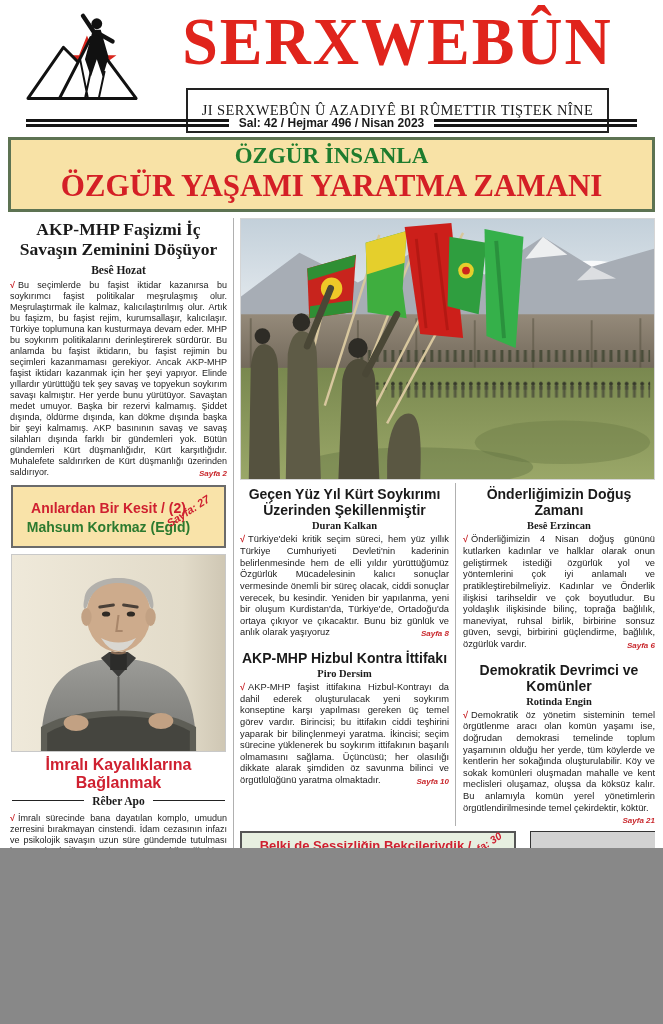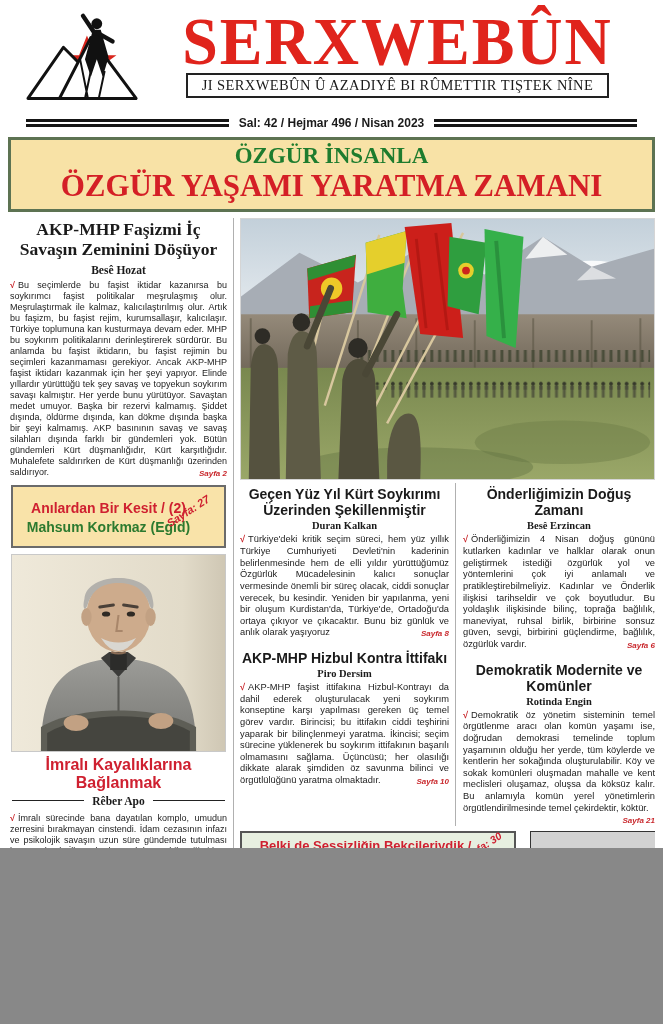--- a/index.html
+++ b/index.html
@@ -12,21 +12,21 @@
   
   .mast { display:flex; align-items:flex-start; padding:8px 12px 0 26px; height:110px; }
   .logo { width:118px; height:100px; flex:0 0 auto; }
   .mast-right { flex:1; display:flex; flex-direction:column; align-items:center; }
   .mast-title {
     font-family:"Liberation Serif", serif; font-weight:bold; font-size:64px;
     line-height:1.0; color:#e0241c; letter-spacing:2px; white-space:nowrap;
     transform:scaleY(1.05); transform-origin:top center;
   }
   .motto-box {
-    border:2px solid #222; padding:2px 14px; margin-top:1px;
+    border:2px solid #222; padding:12px 14px; margin-top:16px;
     font-family:"Liberation Serif", serif; font-size:14.5px; letter-spacing:.4px;
     white-space:nowrap;
   }
   .issue-row { display:flex; align-items:center; gap:10px; padding:6px 26px 2px; }
   .issue-rule { flex:1; height:8px; border-top:3px solid #151515; border-bottom:3px solid #151515; }
   .issue-text { font-weight:bold; font-size:12px; white-space:nowrap; }
   
   .banner {
     margin:5px 8px 4px; border:3px solid #5d7352; background:#f8e2a6;
     text-align:center; padding:4px 0 7px;
@@ -266,21 +266,21 @@
         </div>
 
         <div class="col-rt">
           <article>
             <h3 class="art-title">Önderliğimizin Doğuş Zamanı</h3>
             <div class="small-byline">Besê Erzincan</div>
             <p class="small-body"><span class="check">√</span><span>Önderliğimizin 4 Nisan doğuş gününü kutlarken kadınlar ve halklar olarak onun geliştirmek istediği özgürlük yol ve yöntemlerini çok iyi anlamalı ve pratikleştirebilmeliyiz. Kadınlar ve Önderlik ilişkisi tarihseldir ve çok boyutludur. Bu yoldaşlık ilişkisinde bilinç, toprağa bağlılık, maneviyat, ruhsal birlik, birbirine sonsuz güven, sevgi, birbirini güçlendirme, bağlılık, özgürlük vardır.</span><span class="page-ref">Sayfa 6</span></p>
           </article>
           <div class="gap8"></div>
           <article>
-            <h3 class="art-title">Demokratik Modernite ve Komünler</h3>
+            <h3 class="art-title">Demokratik Devrimci ve Komünler</h3>
             <div class="small-byline">Rotinda Engin</div>
             <p class="small-body"><span class="check">√</span><span>Demokratik öz yönetim sisteminin temel örgütlenme aracı olan komün yaşamı ise, doğrudan demokrasi temelinde toplum yaşamının olduğu her yerde, tüm köylerde ve kentlerin her sokağında oluşturulabilir. Köy ve sokak komünleri oluşmadan mahalle ve kent meclisleri oluşamaz, oluşsa da köksüz kalır. Bu anlamıyla komün yerel yönetimlerin örgütlendirilmesinde temel çekirdektir, köktür.</span><span class="page-ref">Sayfa 21</span></p>
           </article>
         </div>
       </div>
 
       <div class="bottom-row">
         <div class="bottom-left">
           <div class="ani-box">
             <div class="ab1">Belki de Sessizliğin Bekçileriydik / Anı</div>

